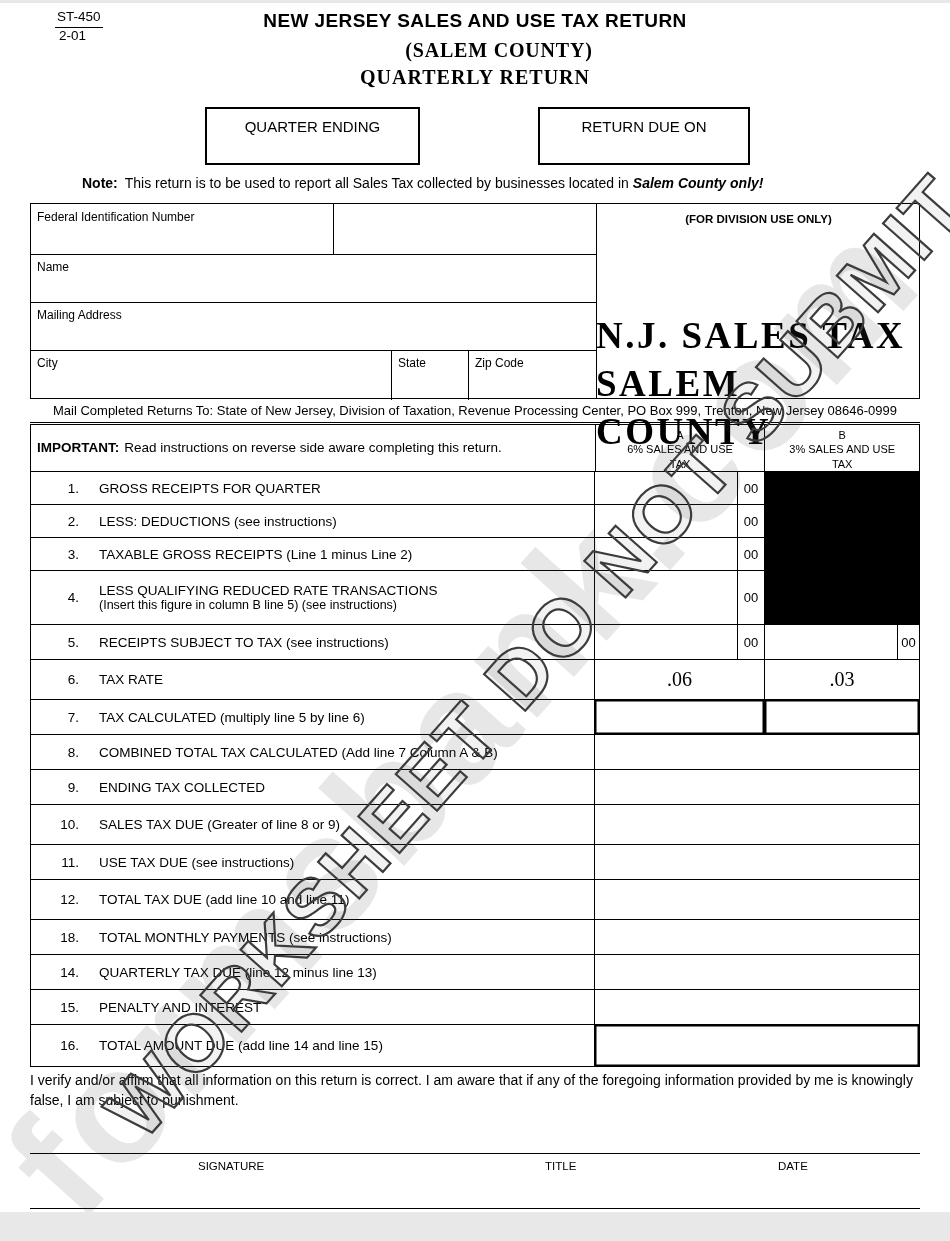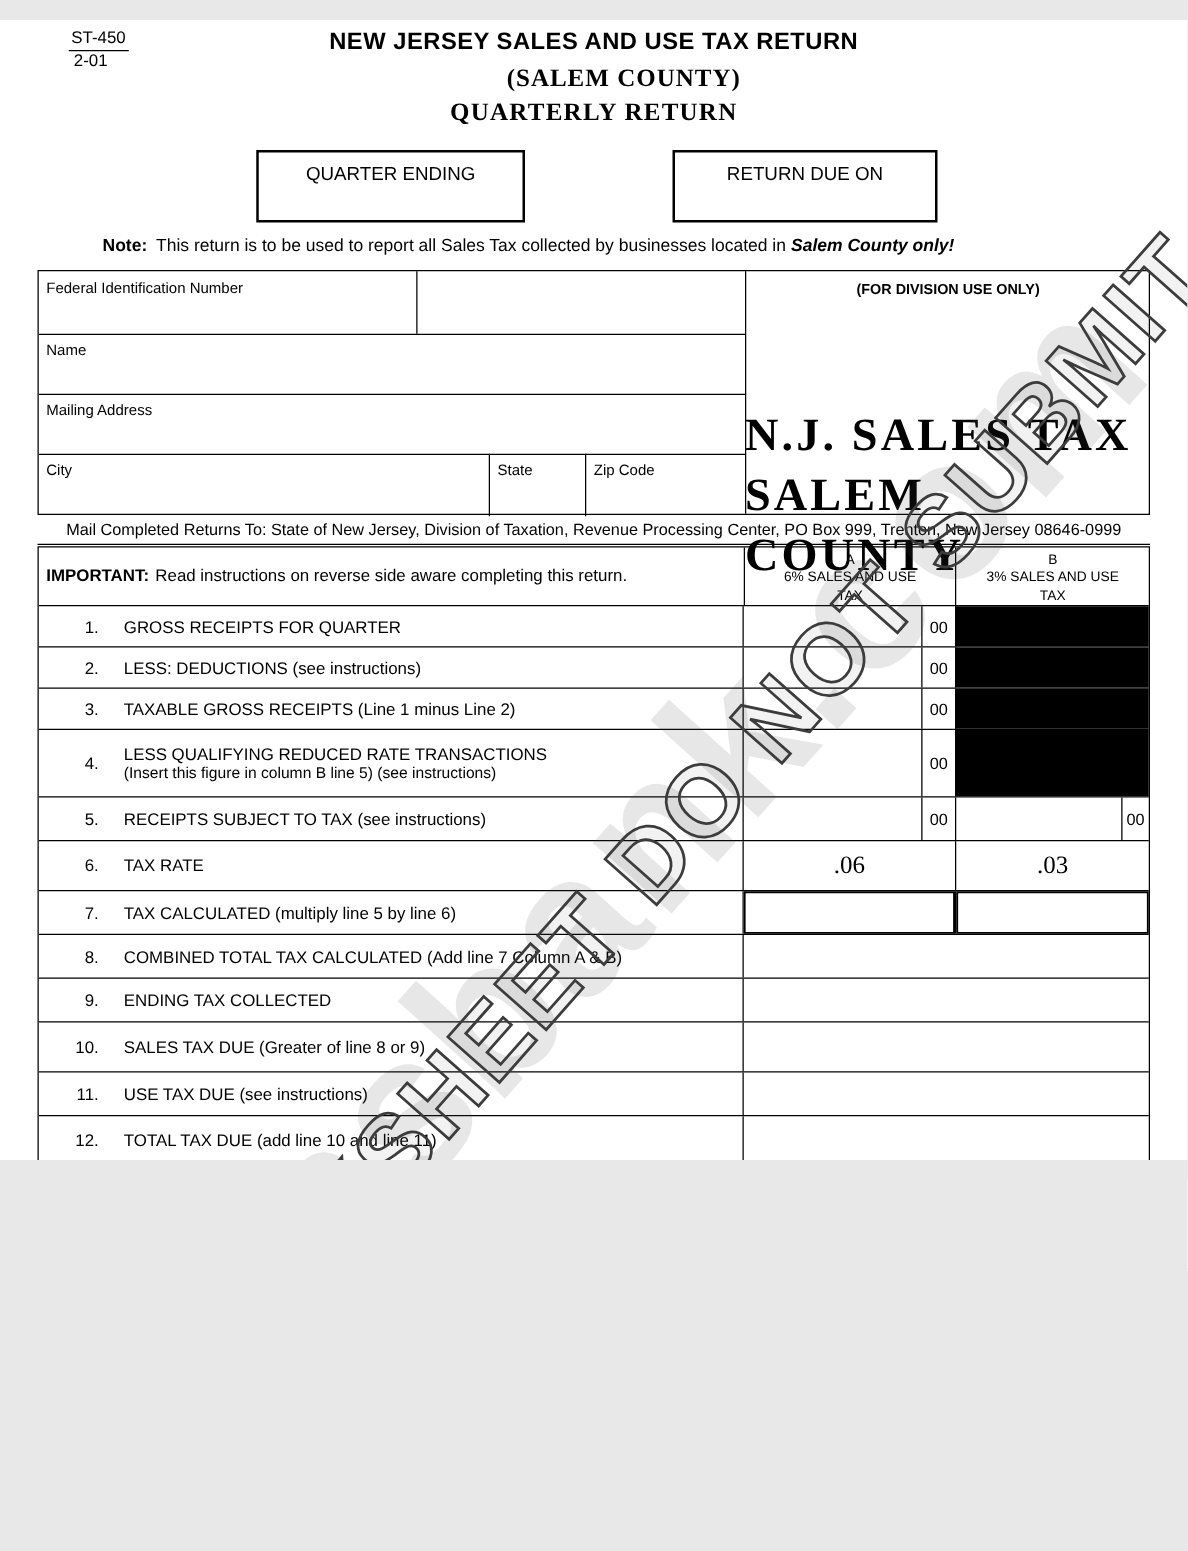--- a/index.html
+++ b/index.html
@@ -1,18 +1,18 @@
 <!DOCTYPE html>
 <html><head>
 <meta charset="utf-8">
 <style>
   * { margin:0; padding:0; box-sizing:border-box; }
   html,body { background:#e8e8e8; }
   .page {
-    position:relative; width:950px; height:912px; margin:16px auto;
+    position:relative; width:950px; height:1209px; margin:3px auto;
     background:#ffffff; color:#000;
     font-family:"Liberation Sans", sans-serif;
     overflow:hidden;
   }
   .serif { font-family:"Liberation Serif", serif; }
 
   
   .form-id { position:absolute; left:55px; top:6px; font-size:13.5px; line-height:1.25; }
   .form-no { border-bottom:1px solid #000; display:inline-block; padding:0 2px 1px 2px; }
   .form-rev { padding-left:4px; }

